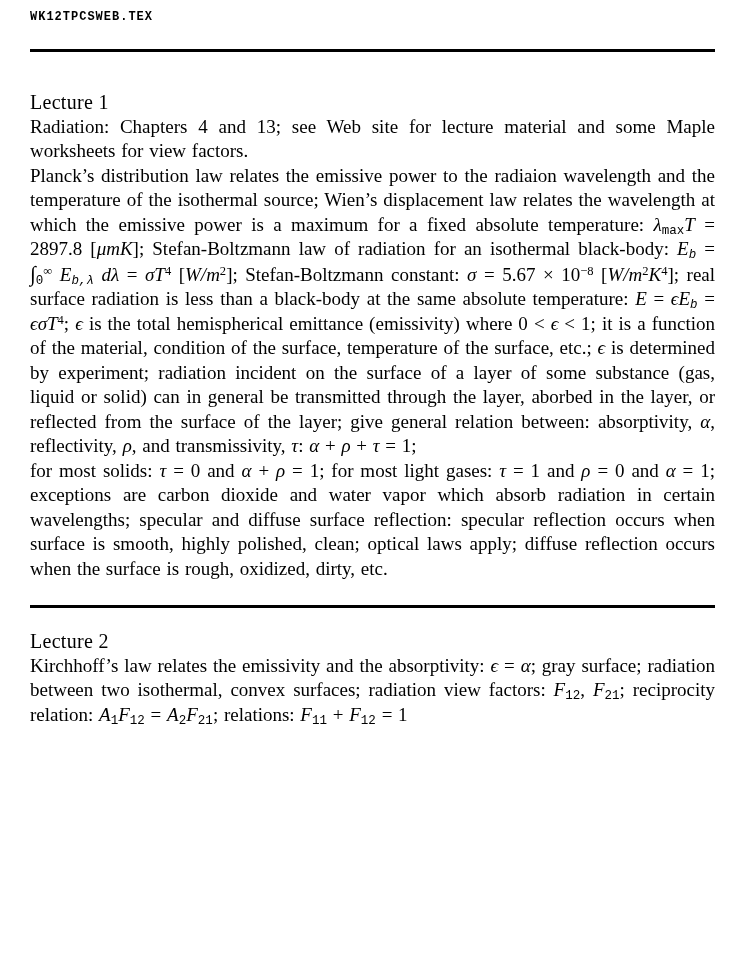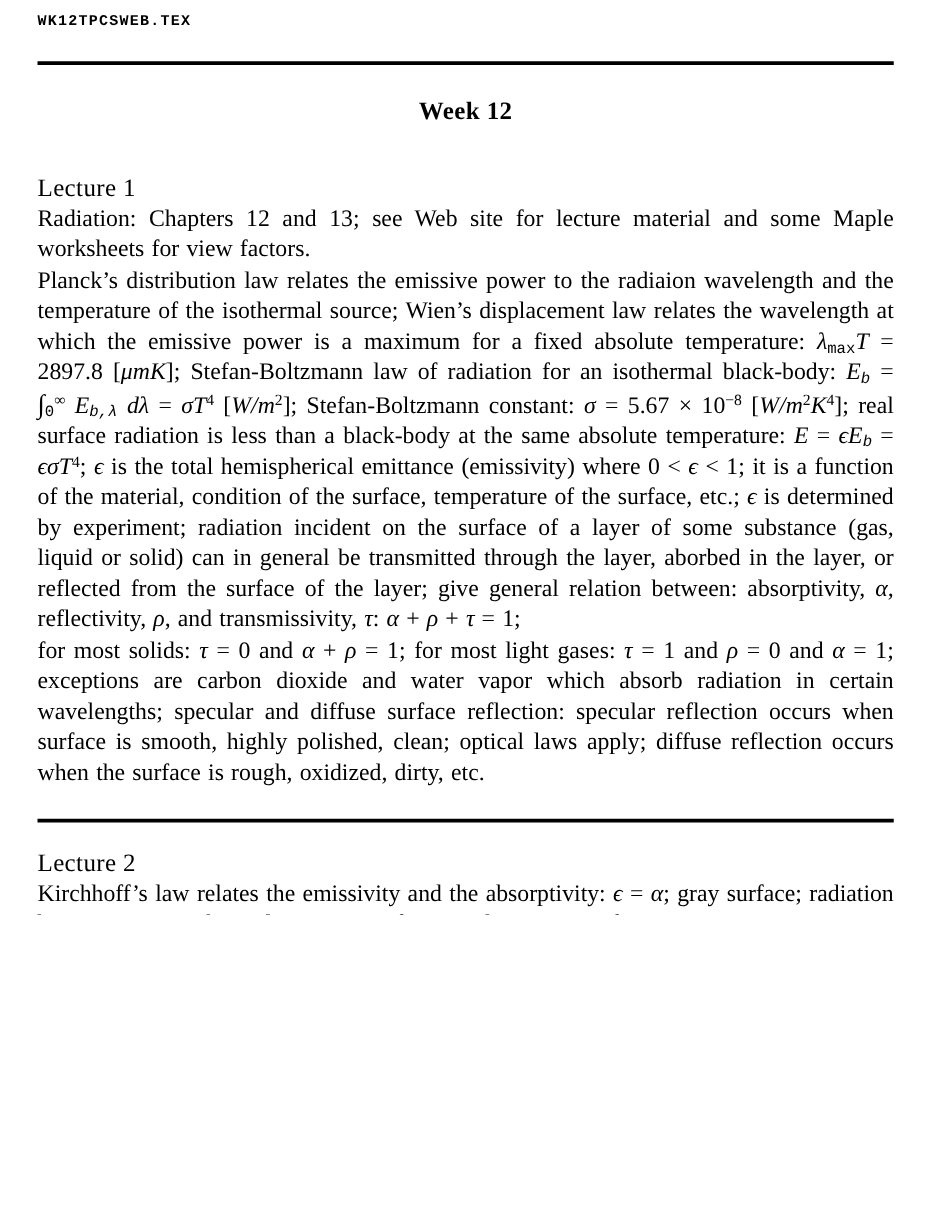--- a/index.html
+++ b/index.html
@@ -75,25 +75,24 @@
 </head>
 <body>
 
 <div class="page">
 
   <div class="file-label">WK12TPCSWEB.TEX</div>
 
 
   <div class="rule rule-top"></div>
 
-  <div class="week-title">Week 12</div>
 
   <div class="section section-lec1">
     <h2 class="lec-heading">Lecture 1</h2>
-    <p class="body">Radiation: Chapters 12 and 13; see Web site for lecture material and some Maple worksheets for view factors.</p>
+    <p class="body">Radiation: Chapters 4 and 13; see Web site for lecture material and some Maple worksheets for view factors.</p>
     <p class="body">Planck’s distribution law relates the emissive power to the radiaion wavelength and the temperature of the isothermal source; Wien’s displacement law relates the wavelength at which the emissive power is a maximum for a fixed absolute temperature: <span class="i">λ</span><span class="sub">max</span><span class="i">T</span> = 2897.8 [<span class="i">μmK</span>]; Stefan-Boltzmann law of radiation for an isothermal black-body: <span class="i">E</span><span class="i sub">b</span> = <span class="int">∫</span><span class="sub">0</span><span class="sup">∞</span> <span class="i">E</span><span class="i sub">b,λ</span> <span class="i">dλ</span> = <span class="i">σT</span><span class="sup">4</span> [<span class="i">W/m</span><span class="sup">2</span>]; Stefan-Boltzmann constant: <span class="i">σ</span> = 5.67 × 10<span class="sup">−8</span> [<span class="i">W/m</span><span class="sup">2</span><span class="i">K</span><span class="sup">4</span>]; real surface radiation is less than a black-body at the same absolute temperature: <span class="i">E</span> = <span class="i">ϵE</span><span class="i sub">b</span> = <span class="i">ϵσT</span><span class="sup">4</span>; <span class="i">ϵ</span> is the total hemispherical emittance (emissivity) where 0 &lt; <span class="i">ϵ</span> &lt; 1; it is a function of the material, condition of the surface, temperature of the surface, etc.; <span class="i">ϵ</span> is determined by experiment; radiation incident on the surface of a layer of some substance (gas, liquid or solid) can in general be transmitted through the layer, aborbed in the layer, or reflected from the surface of the layer; give general relation between: absorptivity, <span class="i">α</span>, reflectivity, <span class="i">ρ</span>, and transmissivity, <span class="i">τ</span>: <span class="i">α</span> + <span class="i">ρ</span> + <span class="i">τ</span> = 1;</p>
     <p class="body">for most solids: <span class="i">τ</span> = 0 and <span class="i">α</span> + <span class="i">ρ</span> = 1; for most light gases: <span class="i">τ</span> = 1 and <span class="i">ρ</span> = 0 and <span class="i">α</span> = 1; exceptions are carbon dioxide and water vapor which absorb radiation in certain wavelengths; specular and diffuse surface reflection: specular reflection occurs when surface is smooth, highly polished, clean; optical laws apply; diffuse reflection occurs when the surface is rough, oxidized, dirty, etc.</p>
   </div>
 
   <div class="rule rule-mid"></div>
 
   <div class="section section-lec2">
     <h2 class="lec-heading">Lecture 2</h2>
     <p class="body">Kirchhoff’s law relates the emissivity and the absorptivity: <span class="i">ϵ</span> = <span class="i">α</span>; gray surface; radiation between two isothermal, convex surfaces; radiation view factors: <span class="i">F</span><span class="sub">12</span>, <span class="i">F</span><span class="sub">21</span>; reciprocity relation: <span class="i">A</span><span class="sub">1</span><span class="i">F</span><span class="sub">12</span> = <span class="i">A</span><span class="sub">2</span><span class="i">F</span><span class="sub">21</span>; relations: <span class="i">F</span><span class="sub">11</span> + <span class="i">F</span><span class="sub">12</span> = 1</p>
   </div>

